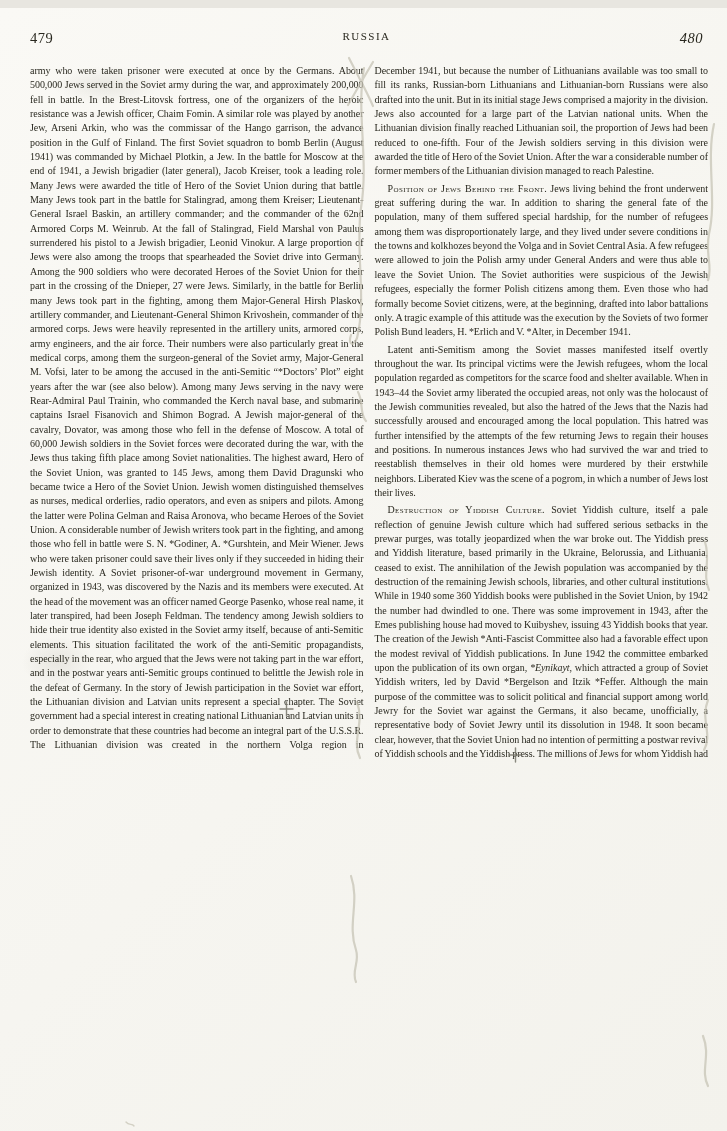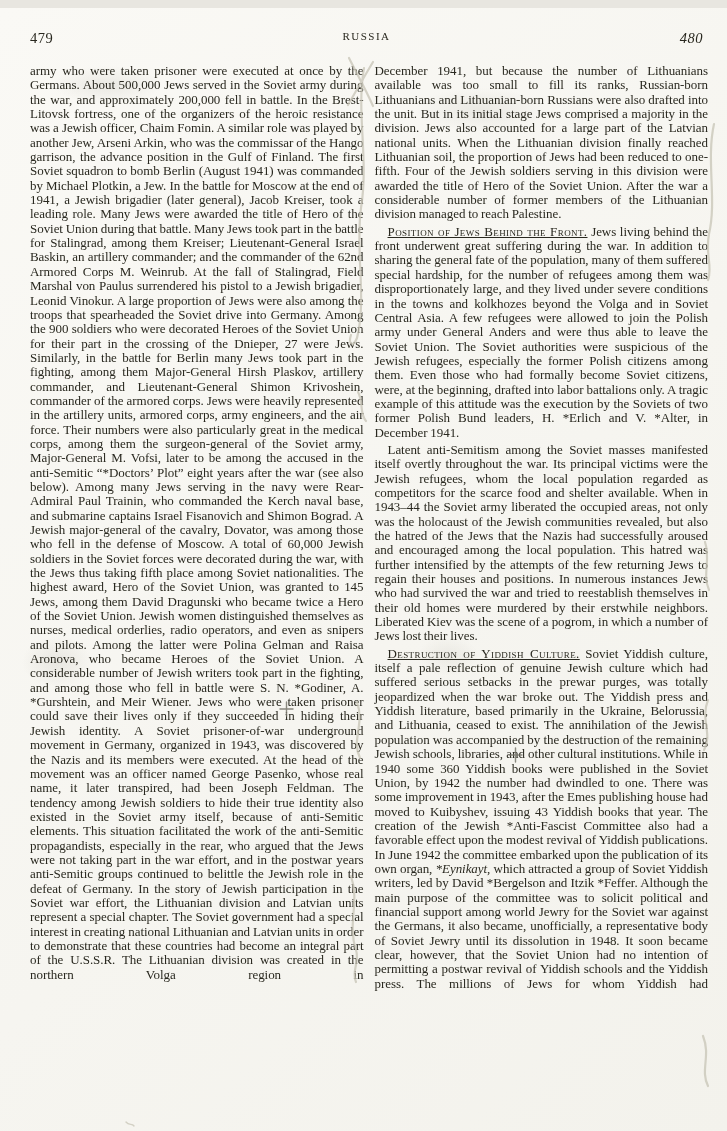--- a/index.html
+++ b/index.html
@@ -31,34 +31,33 @@
   
   .cols {
     position: absolute;
     top: 56px; left: 30px;
     width: 678px;
     display: flex;
     gap: 11px;
   }
   .col {
     width: 334px;
-    font-size: 13px;
+    font-size: 10px;
     line-height: 14.35px;
     text-align: justify;
     word-spacing: -0.4px;
     letter-spacing: -0.05px;
   }
   .col p { margin: 0; }
   .col p.indent { text-indent: 13px; }
   .col p + p { margin-top: 3px; }
   p.runon { text-align-last: justify; } 
   .sc {
     font-variant: small-caps;
     letter-spacing: .4px;
-    text-decoration: underline;
   }
   em { }
   
   .smudge { position: absolute; pointer-events: none; }
   #marks { position: absolute; inset: 0; pointer-events: none; }
 </style>
 </head>
 <body>
 
 <div id="page">

